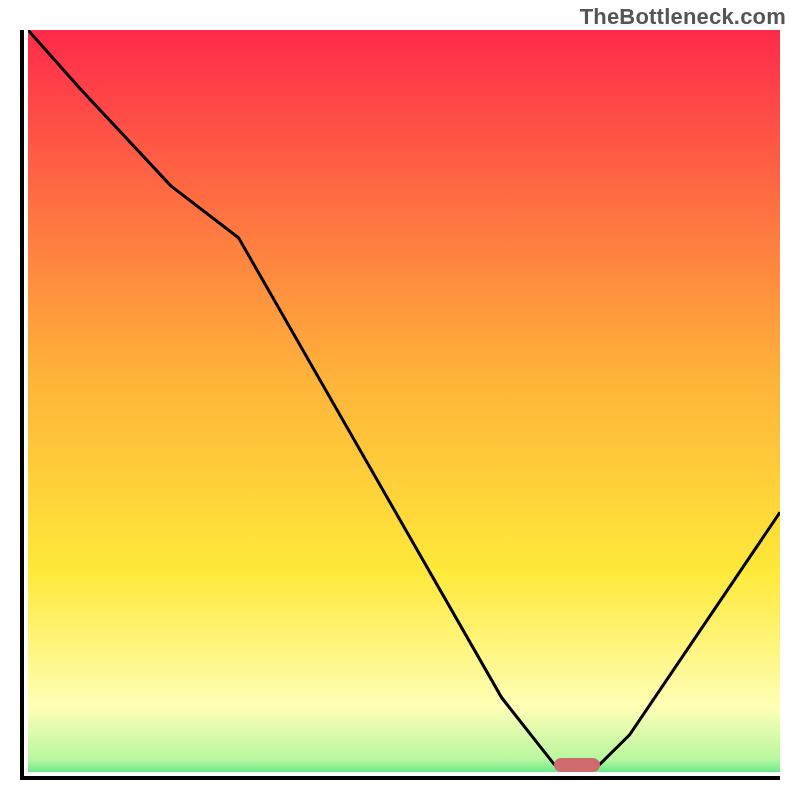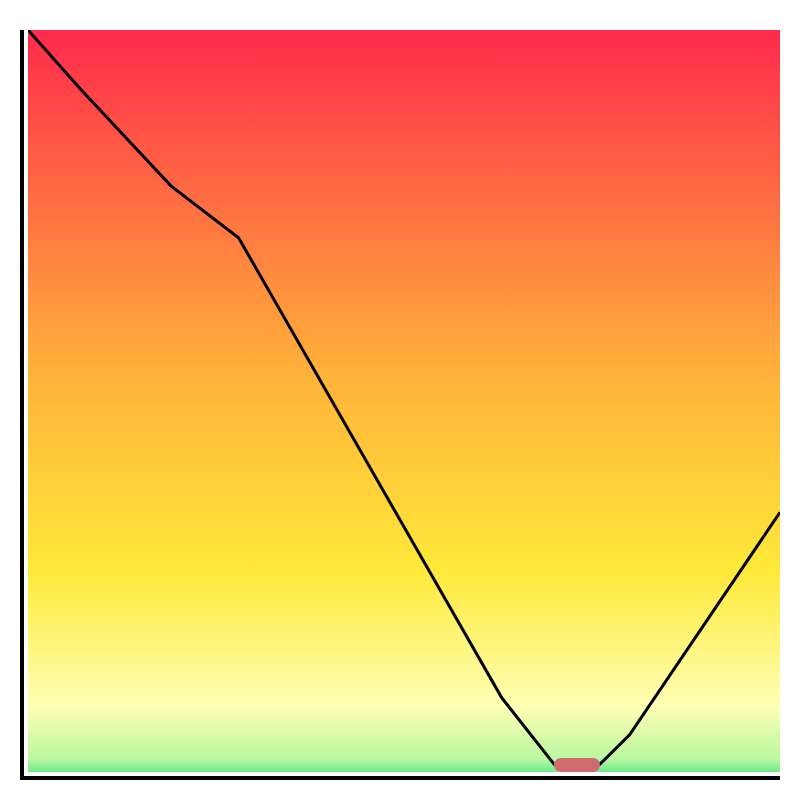--- a/index.html
+++ b/index.html
@@ -59,20 +59,21 @@
     height: 14px;
     width: 46px;
     border-radius: 7px;
   }
 </style>
 </head>
 <body>
 
 <div class="container">
 
+  <div class="watermark">TheBottleneck.com</div>
 
   <div class="plot-frame">
 
     <div class="plot-inner">
 
       <svg class="gradient-bg" viewBox="0 0 100 100" preserveAspectRatio="none">
         <defs>
           <linearGradient id="bg-grad" x1="0" y1="0" x2="0" y2="1">
             <stop id="g-stop-0" offset="0%" stop-color="#ff2a4b"></stop>
             <stop id="g-stop-1" offset="45%" stop-color="#ffb03a"></stop>

